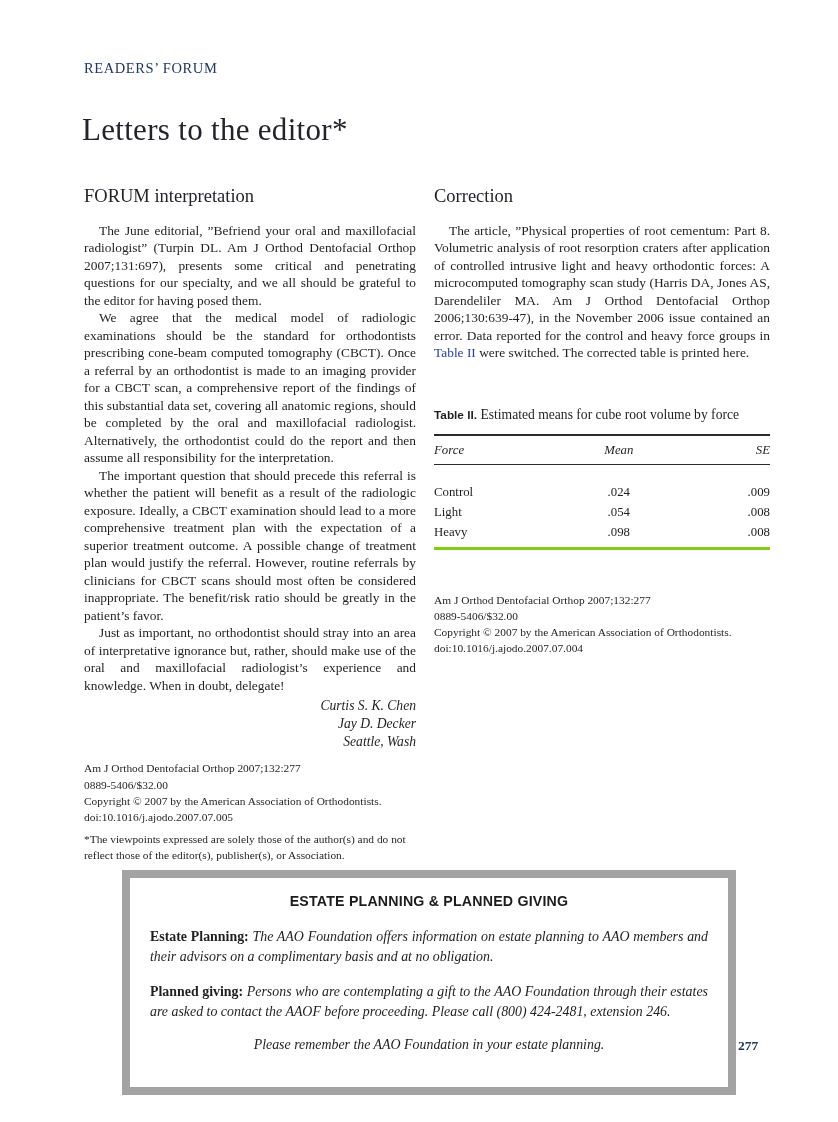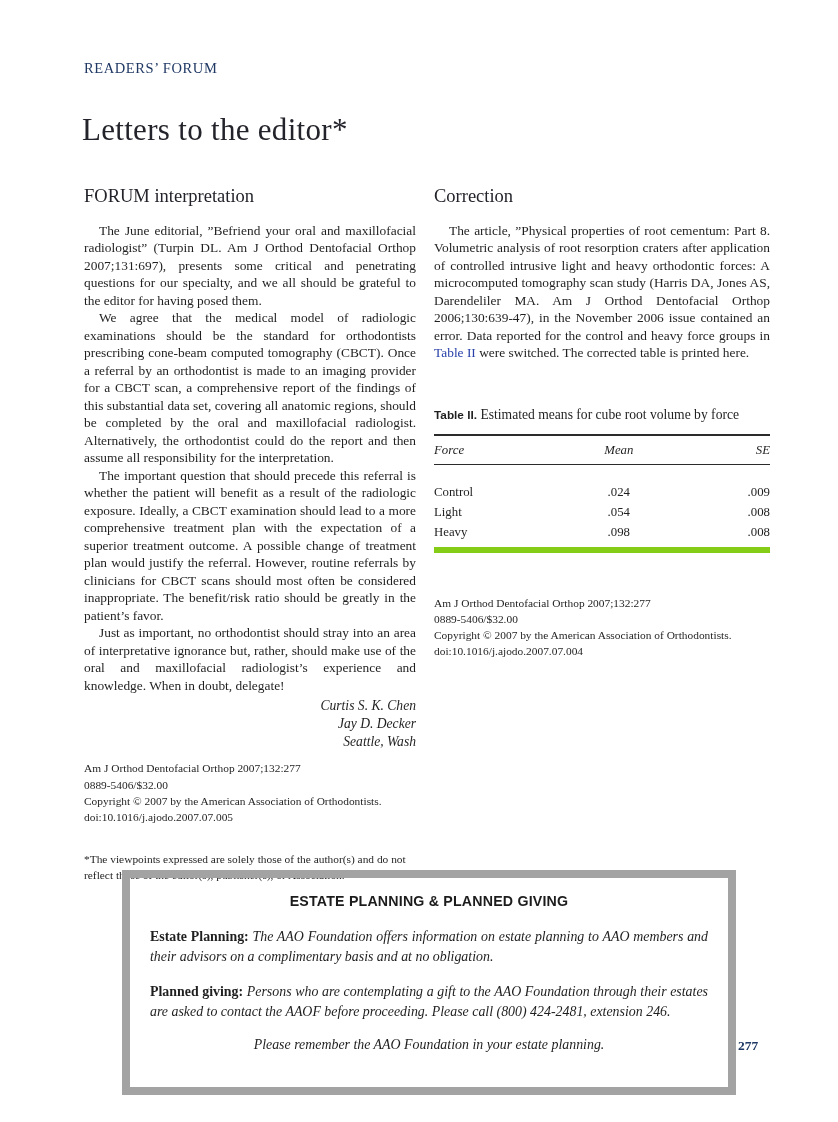--- a/index.html
+++ b/index.html
@@ -35,33 +35,33 @@
     text-indent:15px;margin:0;color:#1f1f1f;
   }
   .signature{
     text-align:right;font-style:italic;
     font-size:13.6px;line-height:1.33;margin-top:3px;
   }
   .pub-info{
     font-size:11.4px;line-height:1.42;margin-top:9px;color:#1f1f1f;
   }
   .footnote{
-    font-size:11.4px;line-height:1.42;margin-top:26px;
+    font-size:11.4px;line-height:1.42;margin-top:6px;
   }
   .table-block{margin-top:44px;}
   .tcaption{
     font-size:13.6px;line-height:1.3;text-align:justify;margin:0;
   }
   .tlabel{
     font-family:"Liberation Sans", sans-serif;
     font-weight:bold;font-size:11.8px;
   }
   table.datatable{
     width:100%;border-collapse:collapse;margin-top:10px;
-    border-top:2px solid #2b2b2b;border-bottom:6px solid #84cc16;
+    border-top:2px solid #2b2b2b;border-bottom:3px solid #84cc16;
   }
   table.datatable th{
     font-style:italic;font-weight:normal;font-size:12.8px;
     padding:7px 0 6px 0;border-bottom:1.5px solid #2b2b2b;
   }
   table.datatable td{
     font-size:12.8px;padding:2.5px 0;
   }
   table.datatable tr.first td{padding-top:20px;}
   table.datatable tr.last td{padding-bottom:7px;}

